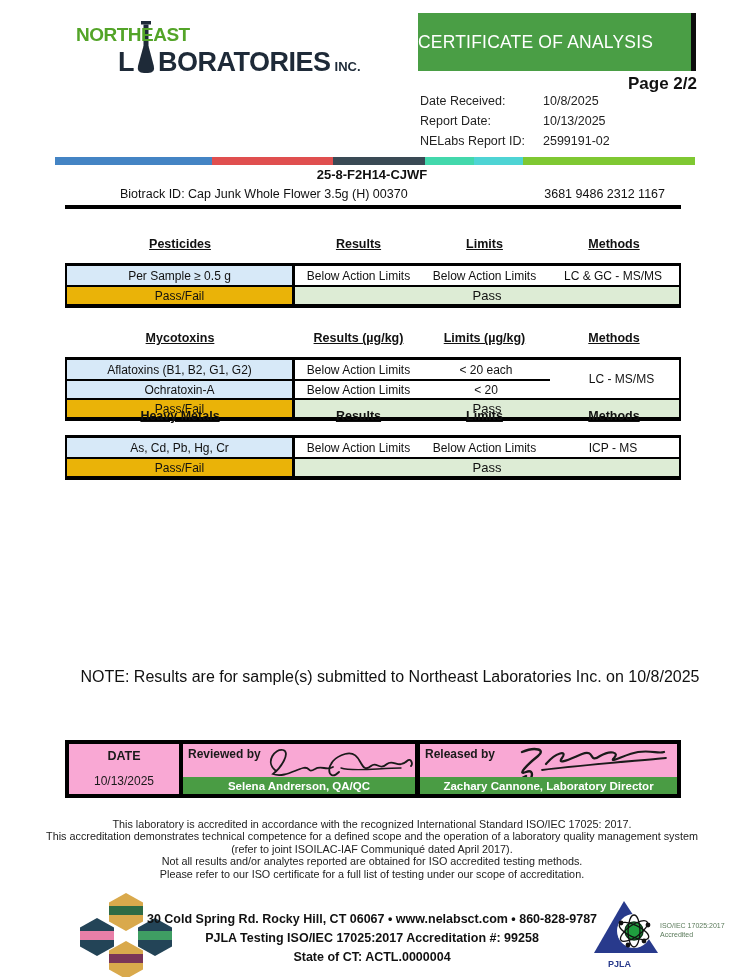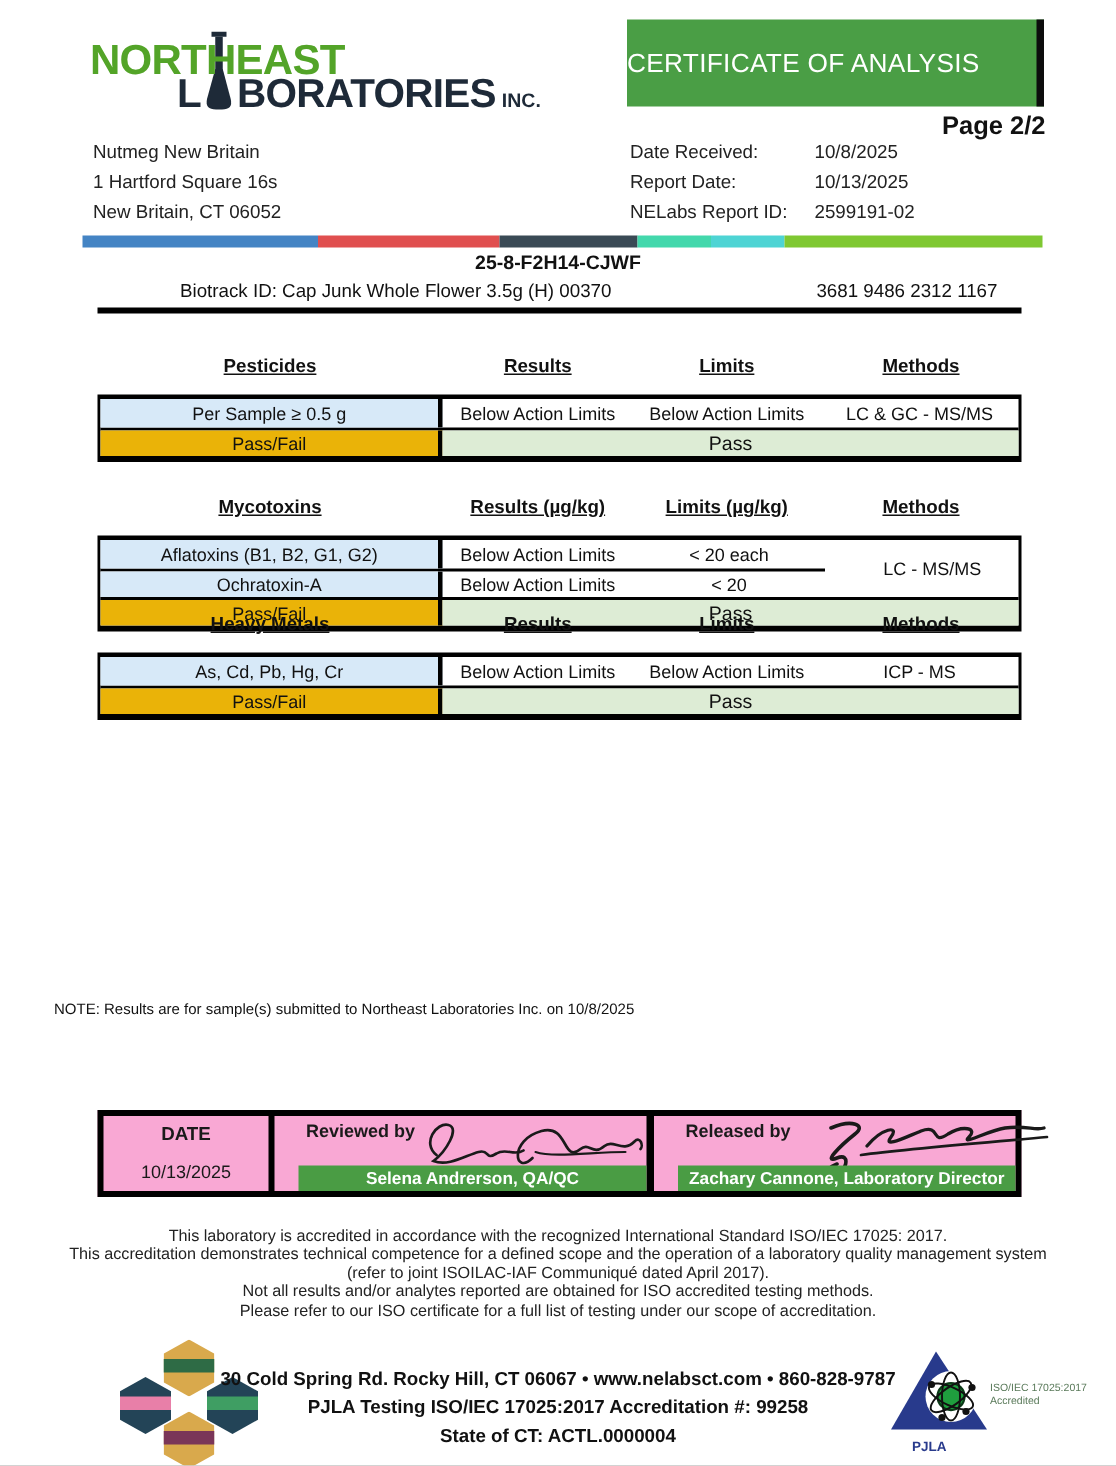--- a/index.html
+++ b/index.html
@@ -3,21 +3,21 @@
 <meta charset="utf-8">
 <style>
   * { margin:0; padding:0; box-sizing:border-box; }
   body { background:#888; font-family:"Liberation Sans", sans-serif; }
   .page {
     position:relative; width:744px; height:977px; margin:0 auto;
     background:#ffffff; color:#1a1a1a; overflow:hidden;
   }
   
   .logo { position:absolute; left:60px; top:24px; }
-  .logo-line1 { font-size:28px; font-weight:800; color:#53a428; letter-spacing:-0.5px; position:relative; z-index:2; }
+  .logo-line1 { font-size:19px; font-weight:800; color:#53a428; letter-spacing:-0.5px; position:relative; z-index:2;margin-left:16px; }
   .logo-line2 { position:absolute; left:58px; top:25px; display:flex; align-items:flex-end; white-space:nowrap; }
   .logo-line2 .navy { font-size:27px; font-weight:800; color:#1e2a38; letter-spacing:-0.5px; line-height:1; }
   .logo-inc { font-size:13px; font-weight:800; color:#1e2a38; margin-left:4px; padding-bottom:2px; }
   .flask-wrap { width:22px; height:55px; margin:-29px 1px 0 1px; position:relative; z-index:1; }
   .cert-box {
     position:absolute; left:418px; top:13px; width:278px; height:58px;
     background:#4a9e45; border-right:5px solid #0d0d0d;
     display:flex; align-items:center; justify-content:flex-start;
     color:#fff; font-size:17.5px; font-weight:400; letter-spacing:0.2px;
   }
@@ -46,27 +46,27 @@
   .c1.white { background:#eab308; }
   .passmerge { flex:1; background:#ddecd5; font-size:13px; display:flex; align-items:center; justify-content:center; }
   .myco-pair { display:flex;gap:14px; }
   .myco-left { width:483px; }
   .myco-right { flex:1; display:flex; align-items:center; justify-content:center; }
   .mrow { display:flex; height:19px; }
   .mc1 { width:228px; border-right:3px solid #000; background:#d7e9f8; display:flex; align-items:center; justify-content:center; }
   .mc2 { width:127px; display:flex; align-items:center; justify-content:center; }
   .mc3 { flex:1; display:flex; align-items:center; justify-content:center; }
   
-  .note { position:absolute; left:0; top:668px; width:744px; font-size:10px; color:#111;padding-left:36px; }
+  .note { position:absolute; left:0; top:668px; width:744px; text-align:center; font-size:16px; color:#111;padding-left:36px; }
   
   .sig-block { position:absolute; left:65px; top:740px; width:616px; height:58px; border:4px solid #000; display:flex; background:#f9a8d4; }
   .sig-date { width:114px; border-right:4px solid #000; text-align:center; }
   .sig-date .dlabel { font-size:12.5px; font-weight:800; margin-top:5px; }
   .sig-date .dvalue { font-size:12px; margin-top:11px; }
-  .sig-cell { position:relative;margin-left:16px; }
+  .sig-cell { position:relative; }
   .sig-reviewed { width:237px; border-right:5px solid #000; }
   .sig-released { flex:1; }
   .sig-label { position:absolute; left:5px; top:3px; font-size:12px; font-weight:800; }
   .sig-scribble { position:absolute; top:-2px; }
   .sig-bar { position:absolute; left:0; right:0; bottom:0; height:17px; background:#4a9c44; color:#fff; font-size:11.5px; font-weight:700; display:flex; align-items:center; justify-content:center; }
   
   .accred { position:absolute; left:0; top:818px; width:744px; text-align:center; font-size:10.8px; line-height:12.4px; color:#222; }
   
   .badges { position:absolute; left:72px; top:893px; width:110px; height:84px; }
   .badge { position:absolute; width:34px; height:38px; clip-path:polygon(50% 0,100% 25%,100% 75%,50% 100%,0 75%,0 25%); }
@@ -99,25 +99,20 @@
       <span class="navy">BORATORIES</span>
       <span class="logo-inc">INC.</span>
     </div>
   </div>
 
   <div class="cert-box">
     <span>CERTIFICATE OF ANALYSIS</span>
   </div>
   <div class="page-label">Page 2/2</div>
 
-  <div class="client-block">
-    <div>Nutmeg New Britain</div>
-    <div>1 Hartford Square 16s</div>
-    <div>New Britain, CT 06052</div>
-  </div>
   <div class="report-info">
     <div class="report-row">
       <span class="lbl">Date Received:</span>
       <span>10/8/2025</span>
     </div>
     <div class="report-row">
       <span class="lbl">Report Date:</span>
       <span>10/13/2025</span>
     </div>
     <div class="report-row">

